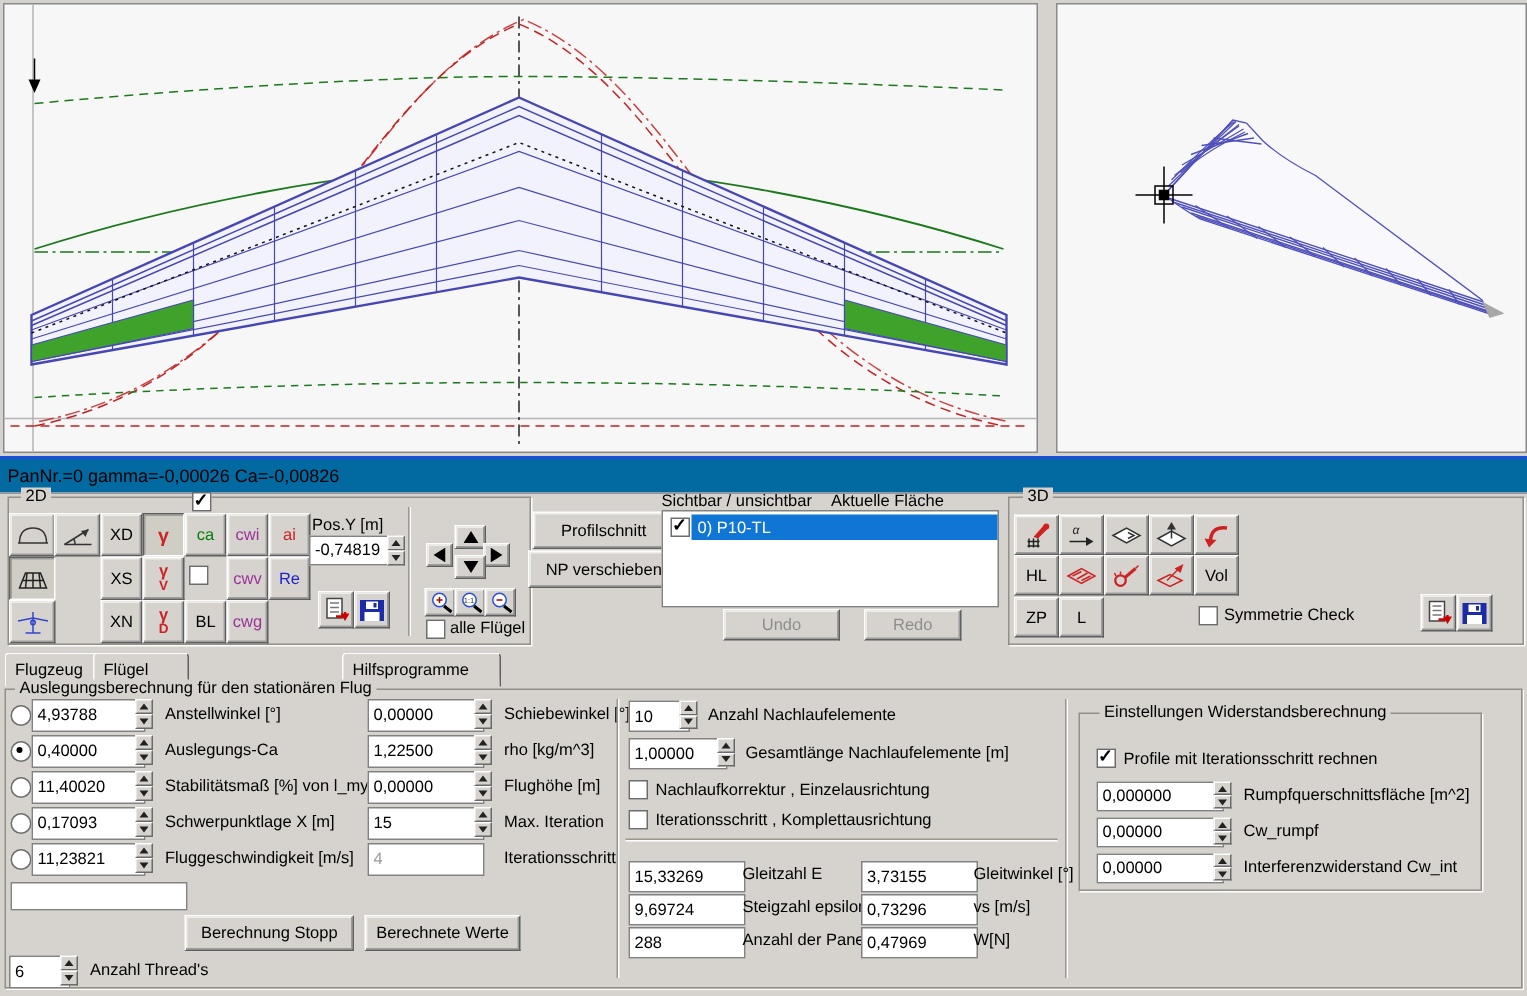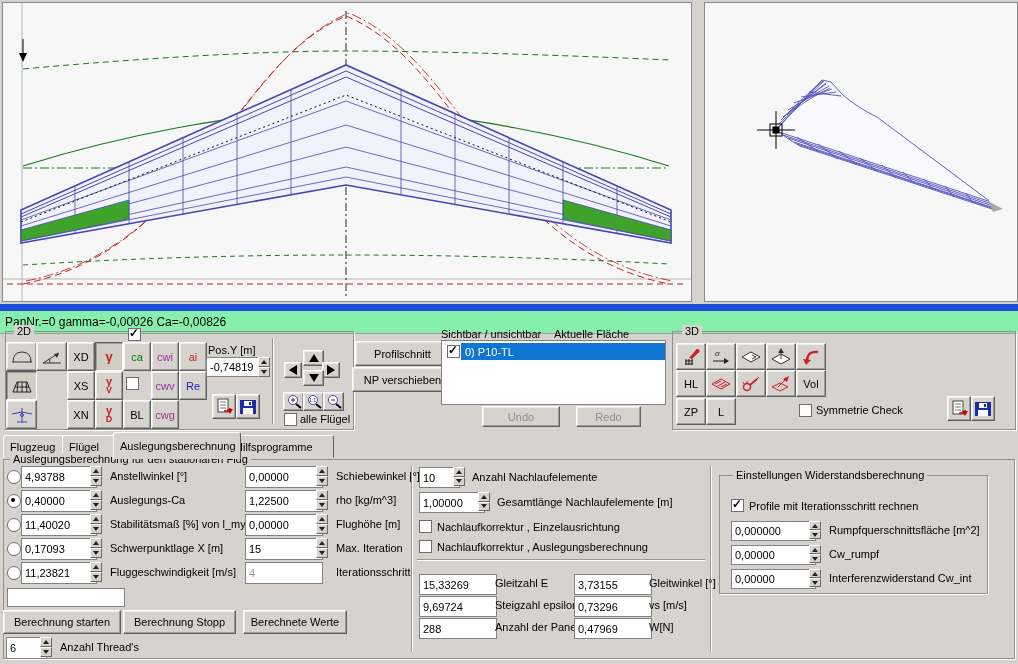--- a/index.html
+++ b/index.html
@@ -1,20 +1,20 @@
 <!DOCTYPE html>
 <html><head>
 <meta charset="utf-8">
 <style>
   html,body{margin:0;padding:0}
   #win{position:relative;width:1018px;height:664px;background:#d6d3ce;
        font-family:"Liberation Sans",sans-serif;font-size:11px;color:#000;overflow:hidden}
   .abs{position:absolute}
   .plot{background:#f7f7f8;border:1px solid #8a8a8a}
-  .statusbar{background:#86efac;border-top:7px solid #1d4ed8;border-bottom:1px solid #9a9a9a;
+  .statusbar{background:#0369a1;border-top:2px solid #1d4ed8;border-bottom:1px solid #9a9a9a;
              display:flex;align-items:center;padding-left:5px;font-size:12px}
   .gb{border:1px solid #928f86;box-shadow:1px 1px 0 #ffffff}
   .gl{position:absolute;background:#d6d3ce;padding:0 3px;line-height:13px;white-space:nowrap}
   .btn{background:#d6d3ce;border:1px solid;border-color:#fdfdfd #5f5f5f #5f5f5f #fdfdfd;
        box-shadow:inset -1px -1px 0 #9d9d9d,inset 1px 1px 0 #efeee8;
        display:flex;align-items:center;justify-content:center;cursor:default;white-space:nowrap}
   .btn.pressed{border-color:#5f5f5f #fdfdfd #fdfdfd #5f5f5f;box-shadow:inset 1px 1px 0 #9d9d9d;background:#d0cdc4}
   .fld{background:#fff;border:1px solid #828282;display:flex;align-items:center;
        padding:0 3px;white-space:nowrap;overflow:hidden}
   .fld.dis{color:#9a9a9a}
@@ -419,23 +419,20 @@
         <rect x="4" y="9" width="10" height="6" fill="#fff"></rect>
     </svg>
   </div>
 
   <div class="tab" style="left:3px;width:58px">
       <span>Flugzeug</span>
     </div>
   <div class="tab" style="left:62px;width:50px">
       <span>Flügel</span>
     </div>
-  <div class="tab active" style="left:113px;width:114px">
-      <span>Auslegungsberechnung</span>
-    </div>
   <div class="tab" style="left:228px;width:92px">
       <span>Hilfsprogramme</span>
     </div>
 
   <div class="abs gb" style="left:3px;top:459px;width:1010px;height:198px"></div>
   <div class="abs gl" style="left:10px;top:453px">Auslegungsberechnung für den stationären Flug</div>
 
   <div class="abs radio" style="left:7px;top:470px"></div>
   <div class="abs fld" style="left:21px;top:466px;width:68px;height:20px">
       <span>4,93788</span>
@@ -588,21 +585,21 @@
       </div>
       <div class="s">
         <i class="td"></i>
       </div>
     </div>
   <div class="abs lbl" style="left:497px;top:496px">Gesamtlänge Nachlaufelemente [m]</div>
 
   <div class="abs cbx" style="left:419px;top:520px"></div>
   <div class="abs lbl" style="left:437px;top:521px">Nachlaufkorrektur , Einzelausrichtung</div>
   <div class="abs cbx" style="left:419px;top:540px"></div>
-  <div class="abs lbl" style="left:437px;top:541px">Nachlaufkorrektur , Auslegungsberechnung</div>
+  <div class="abs lbl" style="left:437px;top:541px">Iterationsschritt , Komplettausrichtung</div>
 
   <div class="abs hline" style="left:417px;top:559px;width:288px"></div>
 
   <div class="abs fld" style="left:419px;top:574px;width:70px;height:19px">
       <span>15,33269</span>
     </div>
   <div class="abs lbl" style="left:495px;top:577px">Gleitzahl E</div>
   <div class="abs fld" style="left:574px;top:574px;width:70px;height:19px">
       <span>3,73155</span>
     </div>
@@ -666,23 +663,20 @@
       </div>
       <div class="s">
         <i class="td"></i>
       </div>
     </div>
   <div class="abs lbl" style="left:829px;top:572px">Interferenzwiderstand Cw_int</div>
 
   <div class="abs fld" style="left:7px;top:588px;width:110px;height:17px">
       <span></span>
     </div>
-  <div class="abs btn" style="left:3px;top:610px;width:116px;height:22px">
-      <span>Berechnung starten</span>
-    </div>
   <div class="abs btn" style="left:123px;top:610px;width:111px;height:22px">
       <span>Berechnung Stopp</span>
     </div>
   <div class="abs btn" style="left:243px;top:610px;width:102px;height:22px">
       <span>Berechnete Werte</span>
     </div>
 
   <div class="abs fld" style="left:6px;top:637px;width:33px;height:20px">
       <span>6</span>
     </div>

